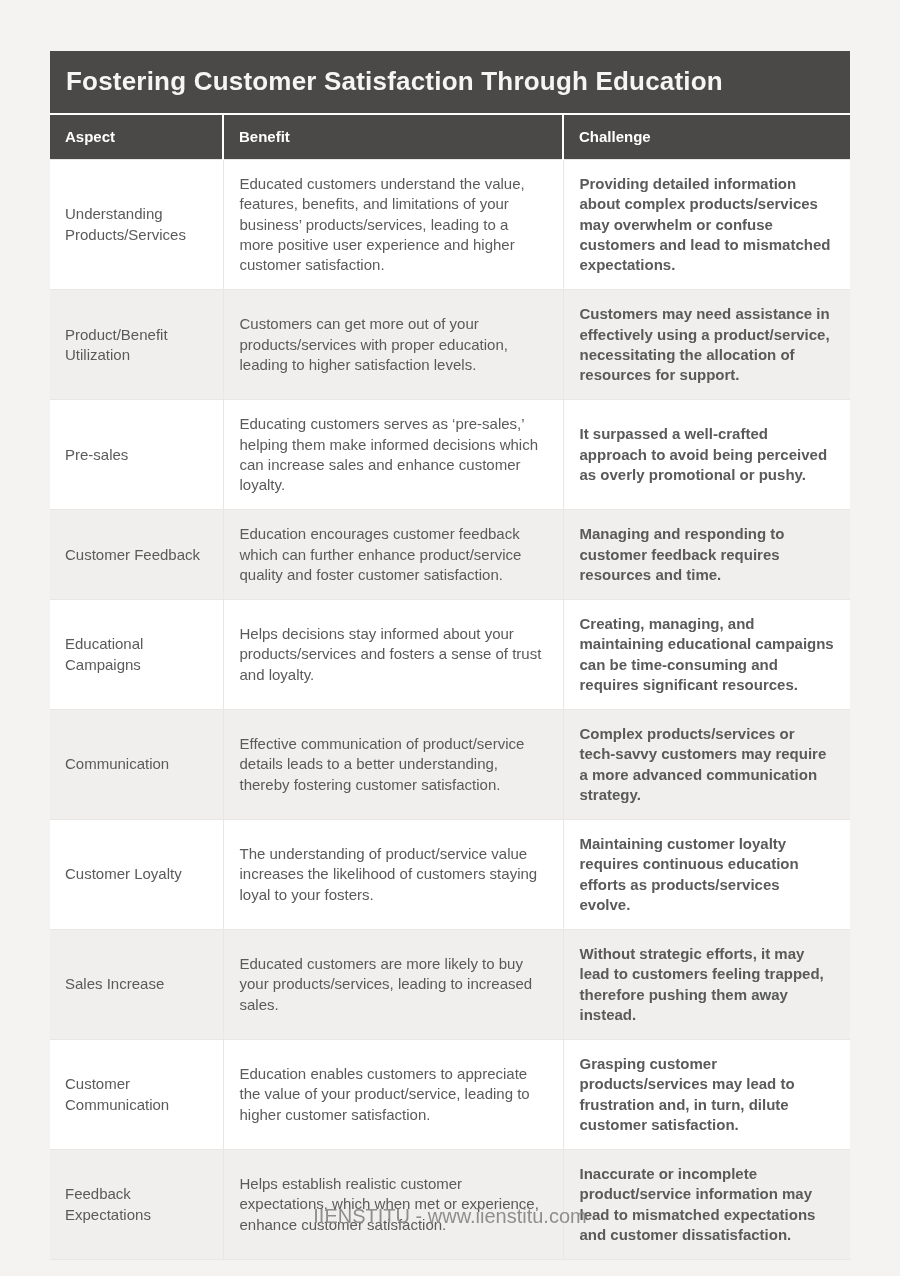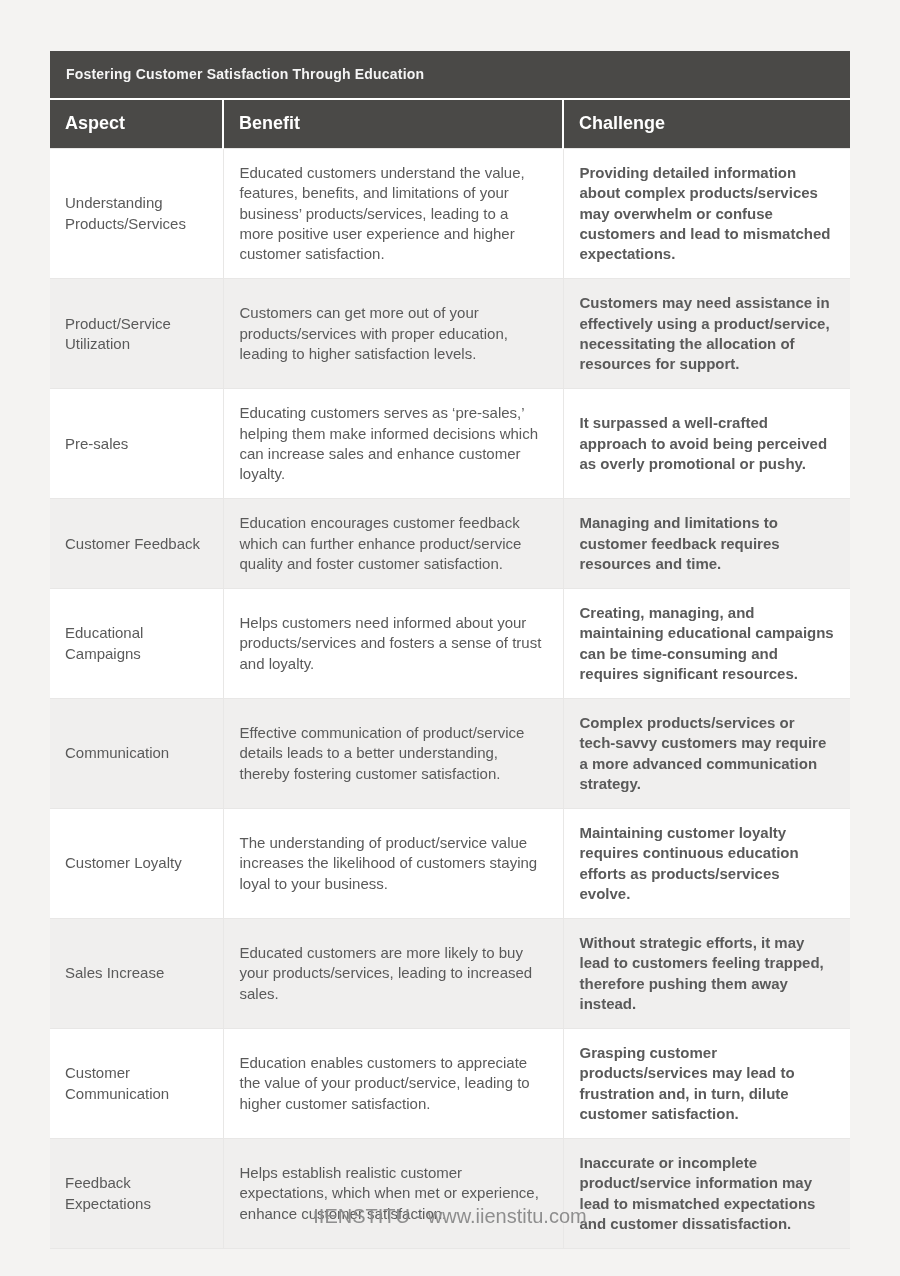--- a/index.html
+++ b/index.html
@@ -17,38 +17,38 @@
   }
   .table-wrap {
     position: absolute;
     left: 50px;
     top: 51px;
     width: 800px;
   }
   .title-bar {
     background: #4a4947;
     color: #f5f5f5;
-    font-size: 14px;
+    font-size: 26px;
     font-weight: bold;
     padding: 15px 23px 16px 16px;
     letter-spacing: 0.2px;
     border-bottom: 2px solid #ffffff;
   }
   table.main-table {
     width: 800px;
     border-collapse: collapse;
     table-layout: fixed;
   }
   col.c-aspect   { width: 173px; }
   col.c-benefit  { width: 340px; }
   col.c-challenge{ width: 287px; }
   thead th {
     background: #4a4947;
     color: #ffffff;
-    font-size: 18px;
+    font-size: 15px;
     font-weight: bold;
     text-align: left;
     padding: 13px 14px 14px 15px;
     border-left: 2px solid #ffffff;
   }
   thead th:first-child { border-left: none; }
   tbody td {
     background: #ffffff;
     color: #5a5a5a;
     font-size: 15px;
@@ -92,52 +92,52 @@
         </tr>
       </thead>
       <tbody>
   <tr>
     <td class="aspect-cell">Understanding Products/Services</td>
     <td class="benefit-cell">Educated customers understand the value, features, benefits, and limitations of your business’ products/services, leading to a more positive user experience and higher customer satisfaction.</td>
     <td class="challenge-cell">Providing detailed information about complex products/services may overwhelm or confuse customers and lead to mismatched expectations.</td>
   </tr>
 
   <tr>
-    <td class="aspect-cell">Product/Service Utilization</td>
+    <td class="aspect-cell">Product/Benefit Utilization</td>
     <td class="benefit-cell">Customers can get more out of your products/services with proper education, leading to higher satisfaction levels.</td>
     <td class="challenge-cell">Customers may need assistance in effectively using a product/service, necessitating the allocation of resources for support.</td>
   </tr>
 
   <tr>
     <td class="aspect-cell">Pre-sales</td>
     <td class="benefit-cell">Educating customers serves as ‘pre-sales,’ helping them make informed decisions which can increase sales and enhance customer loyalty.</td>
     <td class="challenge-cell">It surpassed a well-crafted approach to avoid being perceived as overly promotional or pushy.</td>
   </tr>
 
   <tr>
     <td class="aspect-cell">Customer Feedback</td>
     <td class="benefit-cell">Education encourages customer feedback which can further enhance product/service quality and foster customer satisfaction.</td>
-    <td class="challenge-cell">Managing and limitations to customer feedback requires resources and time.</td>
+    <td class="challenge-cell">Managing and responding to customer feedback requires resources and time.</td>
   </tr>
 
   <tr>
     <td class="aspect-cell">Educational Campaigns</td>
-    <td class="benefit-cell">Helps customers need informed about your products/services and fosters a sense of trust and loyalty.</td>
+    <td class="benefit-cell">Helps decisions stay informed about your products/services and fosters a sense of trust and loyalty.</td>
     <td class="challenge-cell">Creating, managing, and maintaining educational campaigns can be time-consuming and requires significant resources.</td>
   </tr>
 
   <tr>
     <td class="aspect-cell">Communication</td>
     <td class="benefit-cell">Effective communication of product/service details leads to a better understanding, thereby fostering customer satisfaction.</td>
     <td class="challenge-cell">Complex products/services or tech-savvy customers may require a more advanced communication strategy.</td>
   </tr>
 
   <tr>
     <td class="aspect-cell">Customer Loyalty</td>
-    <td class="benefit-cell">The understanding of product/service value increases the likelihood of customers staying loyal to your business.</td>
+    <td class="benefit-cell">The understanding of product/service value increases the likelihood of customers staying loyal to your fosters.</td>
     <td class="challenge-cell">Maintaining customer loyalty requires continuous education efforts as products/services evolve.</td>
   </tr>
 
   <tr>
     <td class="aspect-cell">Sales Increase</td>
     <td class="benefit-cell">Educated customers are more likely to buy your products/services, leading to increased sales.</td>
     <td class="challenge-cell">Without strategic efforts, it may lead to customers feeling trapped, therefore pushing them away instead.</td>
   </tr>
 
   <tr>

